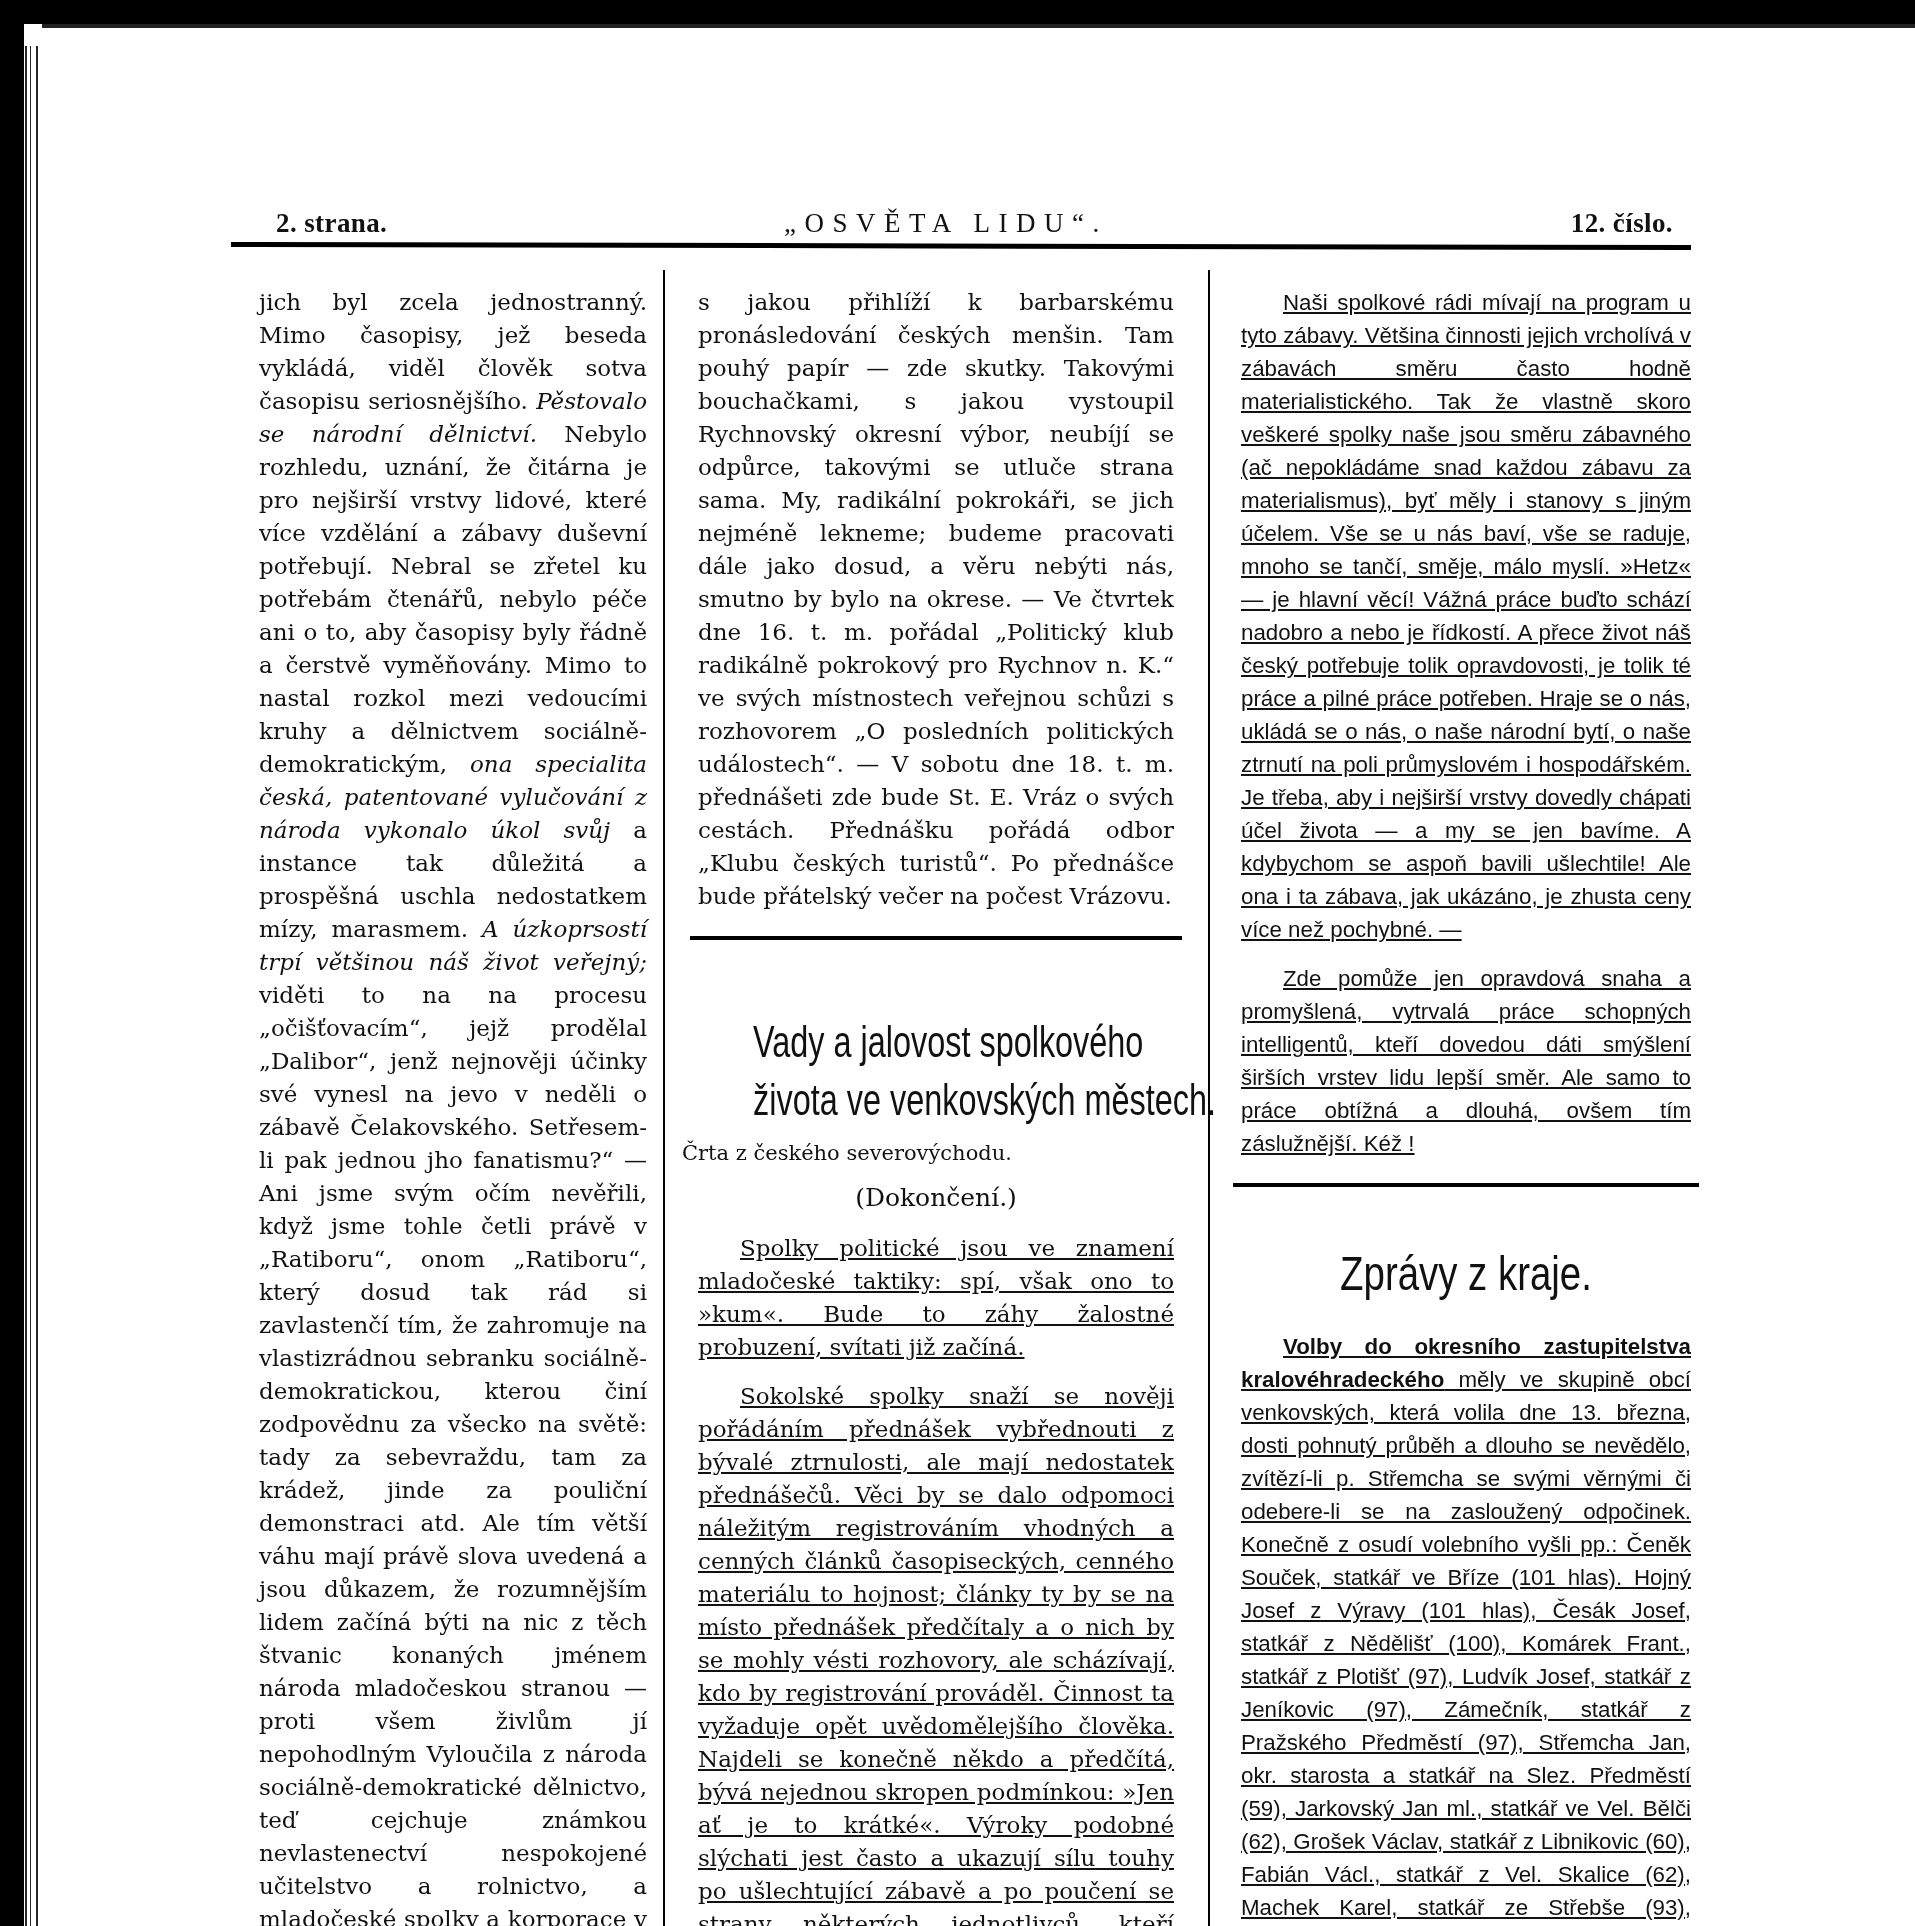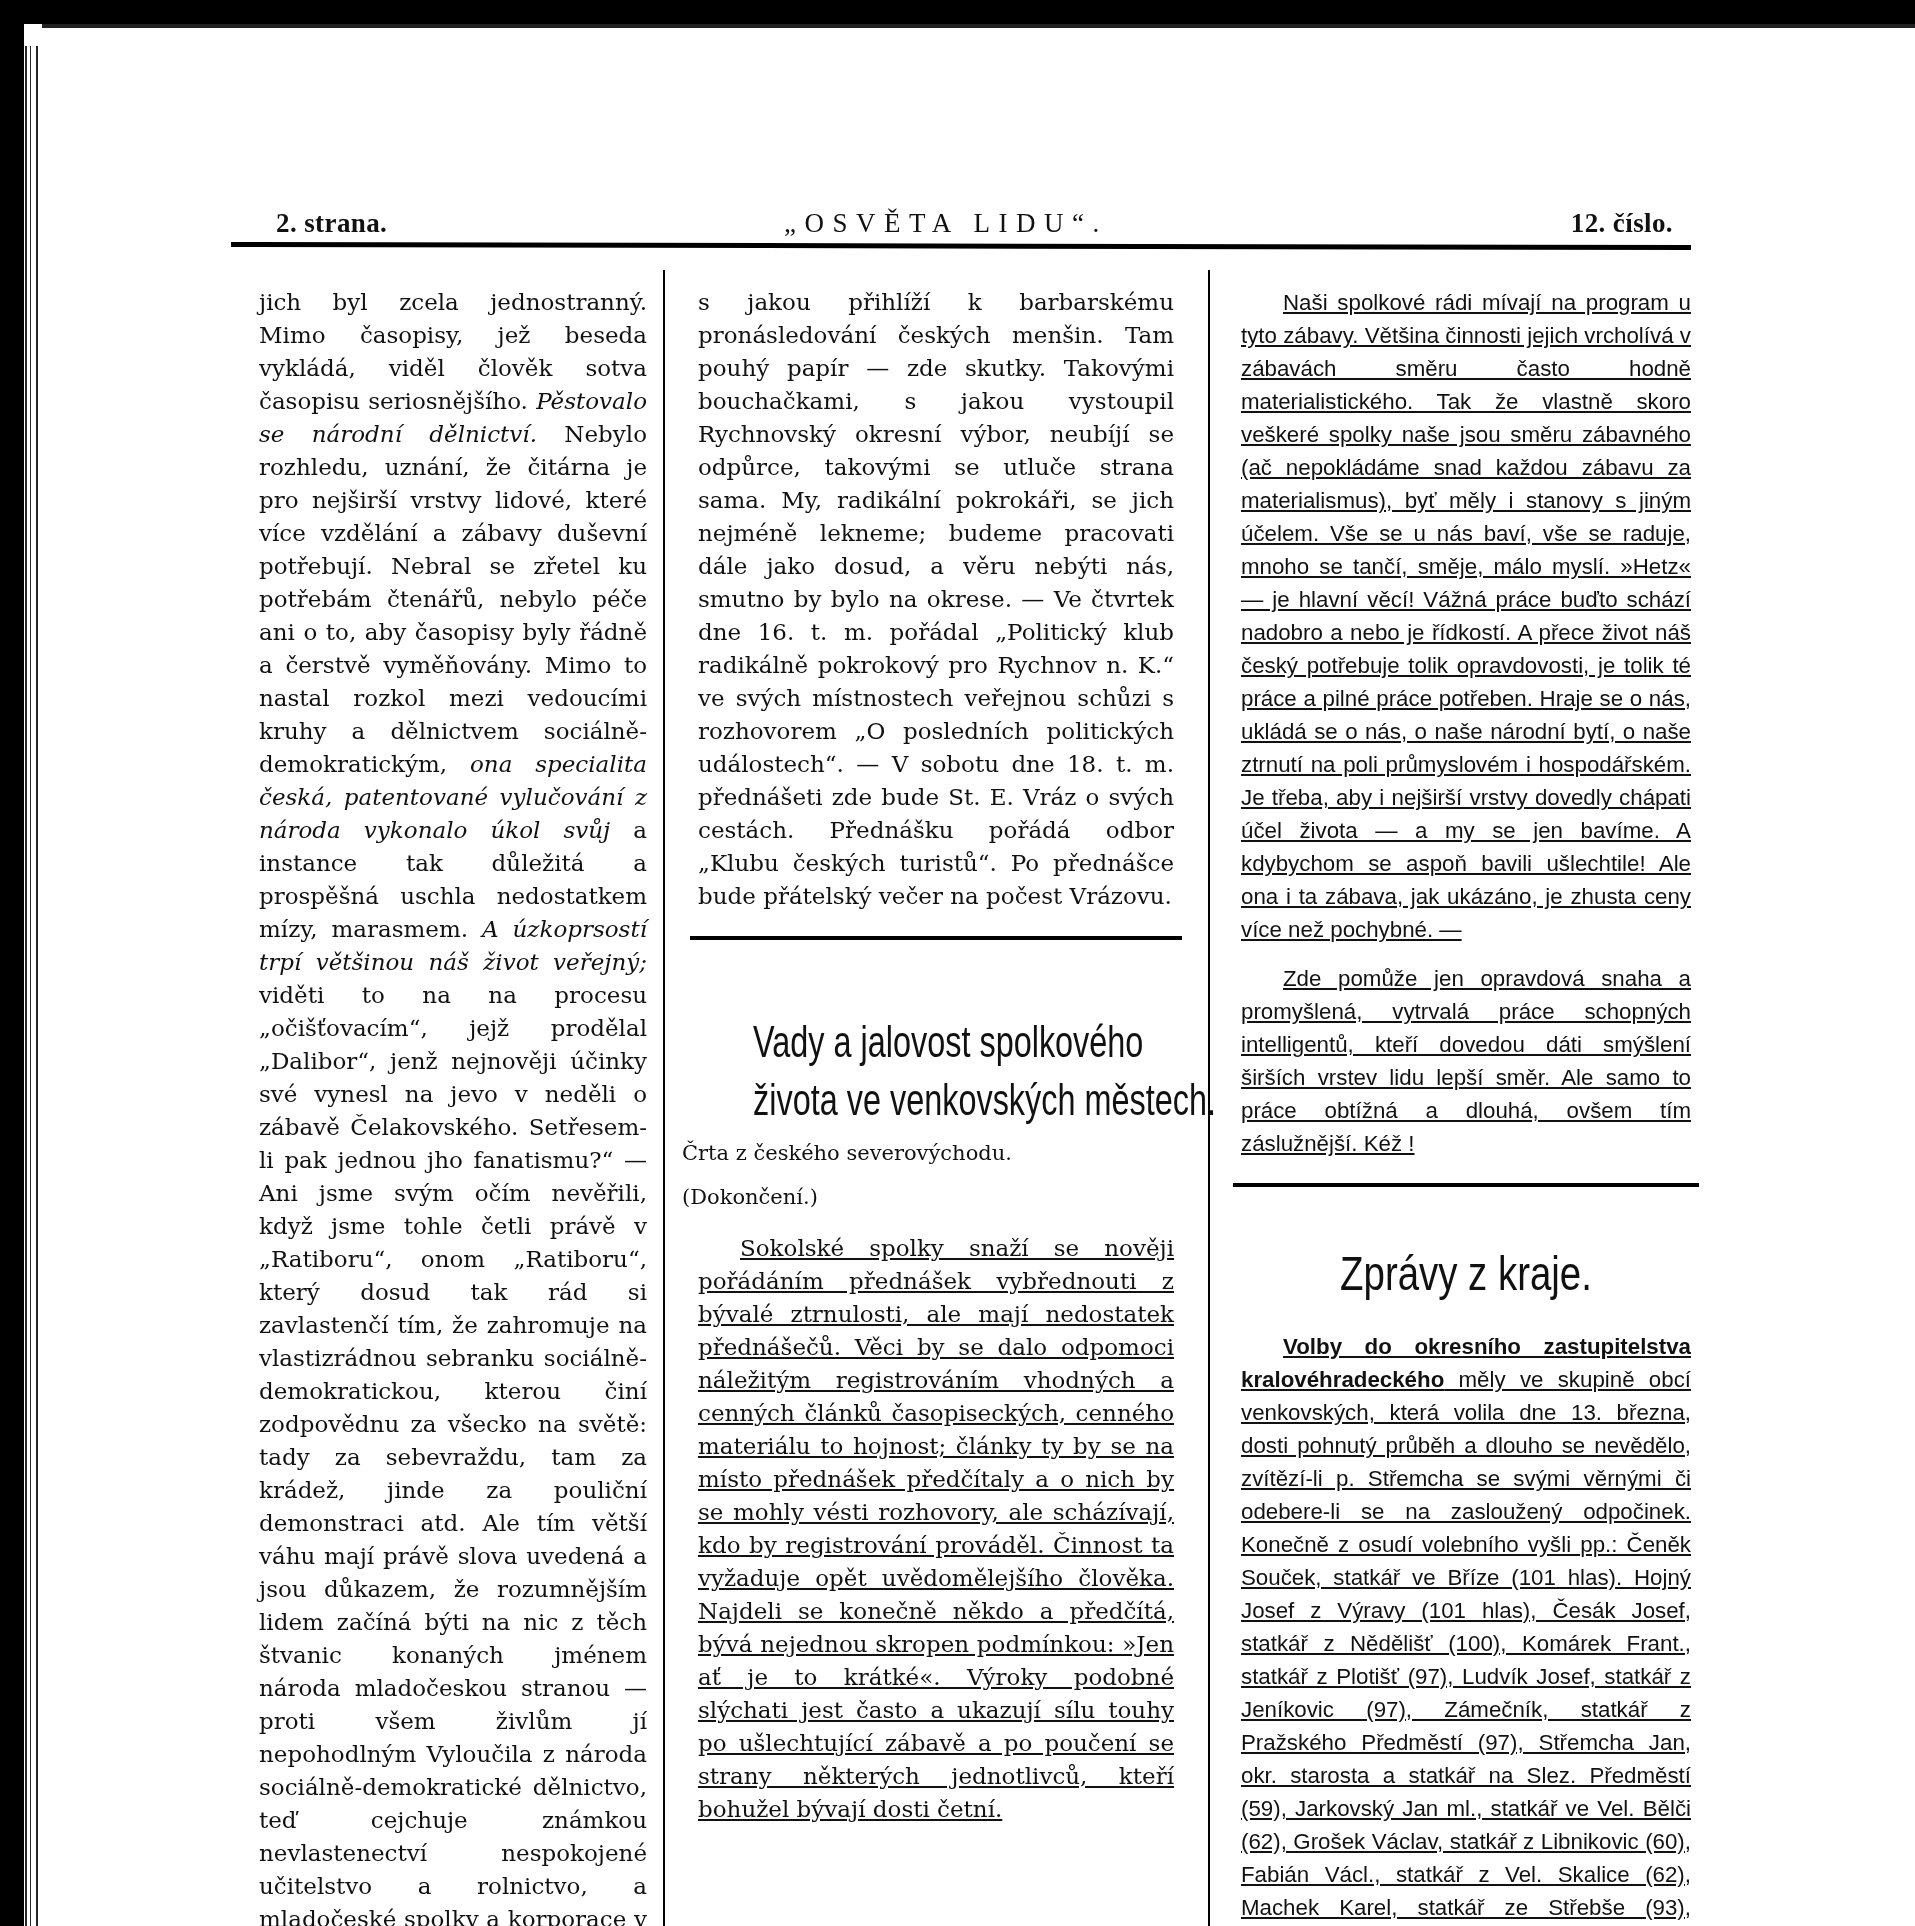--- a/index.html
+++ b/index.html
@@ -31,21 +31,21 @@
   #col1 { left: 243px; width: 420px; }
   #col2 { left: 682px; width: 508px; }
   #col3 { left: 1225px; width: 482px; font-family: "Liberation Sans Narrow", "Liberation Sans", sans-serif; font-size: 22.3px; }
   .divider { position: absolute; width: 1.5px; background: #000; top: 270px; }
   #div1 { left: 663px; height: 2165px; }
   #div2 { left: 1208px; height: 2173px; }
 
   .sep { height: 3.9px; background: #000; margin: 23px 7.7px 0 7.7px; }
   .headline { font-family: "Liberation Sans", sans-serif; font-size: 45px; line-height: 58px; text-align: center; margin-top: 73px; transform: scaleX(.72); transform-origin: center; white-space: nowrap; }
   .sub { text-align: left; font-size: 21px; line-height: 31px; margin-top: 9.2px; }
-  .sub2 { text-align: left; font-size: 21px; line-height: 31px; margin-top: 13px; margin-bottom: 19px; }
+  .sub2 { text-align: center; font-size: 25px; line-height: 31px; margin-top: 13px; margin-bottom: 19px; }
   .section-head { font-family: "Liberation Sans", sans-serif; font-size: 48px; line-height: 58px; text-align: center; margin-top: 58px; margin-bottom: 27px; transform: scaleX(.8); }
   em { font-style: italic; }
   b.lead { font-family: "Liberation Sans", sans-serif; font-weight: bold; }
 </style>
 </head>
 <body>
 
 <div class="top-band"></div>
 <div class="left-band"></div>
 <div class="left-rule"></div>
@@ -68,20 +68,21 @@
 
 <div class="col" id="col2">
   <p>s jakou přihlíží k barbarskému pronásledování českých menšin. Tam pouhý papír — zde skutky. Takovými bouchačkami, s jakou vystoupil Rychnovský okresní výbor, neubíjí se odpůrce, takovými se utluče strana sama. My, radikální pokrokáři, se jich nejméně lekneme; budeme pracovati dále jako dosud, a věru nebýti nás, smutno by bylo na okrese. — Ve čtvrtek dne 16. t. m. pořádal „Politický klub radikálně pokrokový pro Rychnov n. K.“ ve svých místnostech veřejnou schůzi s rozhovorem „O posledních politických událostech“. — V sobotu dne 18. t. m. přednášeti zde bude St. E. Vráz o svých cestách. Přednášku pořádá odbor „Klubu českých turistů“. Po přednášce bude přátelský večer na počest Vrázovu.</p>
   <div class="sep"></div>
   <div class="headline">
     <div>Vady a jalovost spolkového</div>
     <div>života ve venkovských městech.</div>
   </div>
   <div class="sub">Črta z českého severovýchodu.</div>
   <div class="sub2">(Dokončení.)</div>
+  <p class="ind">Spolky politické jsou ve znamení mladočeské taktiky: spí, však ono to »kum«. Bude to záhy žalostné probuzení, svítati již začíná.</p>
   <p class="ind">Sokolské spolky snaží se nověji pořádáním přednášek vybřednouti z bývalé ztrnulosti, ale mají nedostatek přednášečů. Věci by se dalo odpomoci náležitým registrováním vhodných a cenných článků časopiseckých, cenného materiálu to hojnost; články ty by se na místo přednášek předčítaly a o nich by se mohly vésti rozhovory, ale scházívají, kdo by registrování prováděl. Činnost ta vyžaduje opět uvědomělejšího člověka. Najdeli se konečně někdo a předčítá, bývá nejednou skropen podmínkou: »Jen ať je to krátké«. Výroky podobné slýchati jest často a ukazují sílu touhy po ušlechtující zábavě a po poučení se strany některých jednotlivců, kteří bohužel bývají dosti četní.</p>
 
 </div>
 
 <div class="col" id="col3">
   <p class="ind">Naši spolkové rádi mívají na program u tyto zábavy. Většina činnosti jejich vrcholívá v zábavách směru často hodně materialistického. Tak že vlastně skoro veškeré spolky naše jsou směru zábavného (ač nepokládáme snad každou zábavu za materialismus), byť měly i stanovy s jiným účelem. Vše se u nás baví, vše se raduje, mnoho se tančí, směje, málo myslí. »Hetz« — je hlavní věcí! Vážná práce buďto schází nadobro a nebo je řídkostí. A přece život náš český potřebuje tolik opravdovosti, je tolik té práce a pilné práce potřeben. Hraje se o nás, ukládá se o nás, o naše národní bytí, o naše ztrnutí na poli průmyslovém i hospodářském. Je třeba, aby i nejširší vrstvy dovedly chápati účel života — a my se jen bavíme. A kdybychom se aspoň bavili ušlechtile! Ale ona i ta zábava, jak ukázáno, je zhusta ceny více než pochybné. —</p>
   <p class="ind">Zde pomůže jen opravdová snaha a promyšlená, vytrvalá práce schopných intelligentů, kteří dovedou dáti smýšlení širších vrstev lidu lepší směr. Ale samo to práce obtížná a dlouhá, ovšem tím záslužnější. Kéž !</p>
   <div class="sep"></div>
   <div class="section-head">Zprávy z kraje.</div>
   <p class="ind"><b class="lead">Volby do okresního zastupitelstva kralovéhradeckého</b><span> měly ve skupině obcí venkovských, která volila dne 13. března, dosti pohnutý průběh a dlouho se nevědělo, zvítězí-li p. Střemcha se svými věrnými či odebere-li se na zasloužený odpočinek. Konečně z osudí volebního vyšli pp.: Čeněk Souček, statkář ve Bříze (101 hlas). Hojný Josef z Výravy (101 hlas), Česák Josef, statkář z Nědělišť (100), Komárek Frant., statkář z Plotišť (97), Ludvík Josef, statkář z Jeníkovic (97), Zámečník, statkář z Pražského Předměstí (97), Střemcha Jan, okr. starosta a statkář na Slez. Předměstí (59), Jarkovský Jan ml., statkář ve Vel. Bělči (62), Grošek Václav, statkář z Libnikovic (60), Fabián Václ., statkář z Vel. Skalice (62), Machek Karel, statkář ze Střebše (93), Morávek Jan, statkář a starosta z Plačic (70), Koutník Václav, statkář a starosta z Vlčkovic (60), Srdínko Hynek, statkář a starosta ze Svob. Dvorů (73), Loučný Jos st., statkář z Říbska (64), Richter Frant., statkář ze Sedlice (94), Prokeš Č., statkář z Černilova (49), Hrnčíč Jan z Věkoš (58 hl.). — Hradec Králové volil dne 14. března s tímto výsledkem: T. Suhrada (24), Dr. Ulrich (24), Dr. Zimmer (24), St. Červený (22), Dr. Fultner (22), Lad. Knypl (21), J. Škarvan (16). — Za Kukleny zvolen byl p. Chmelař, starosta. Výsledek voleb ze 16. března před uzávěrkou listu nás nedošel.</span></p>

